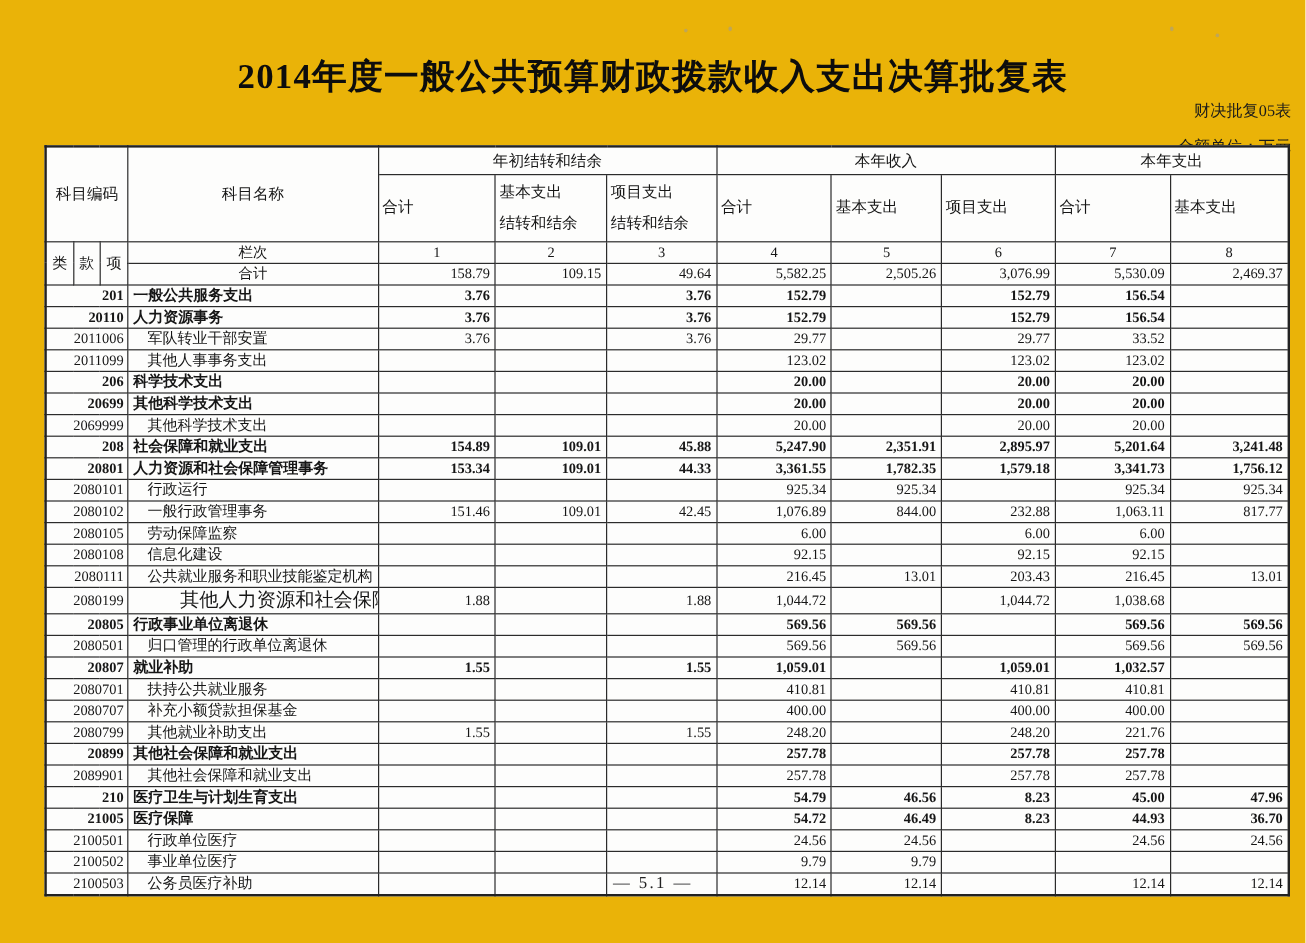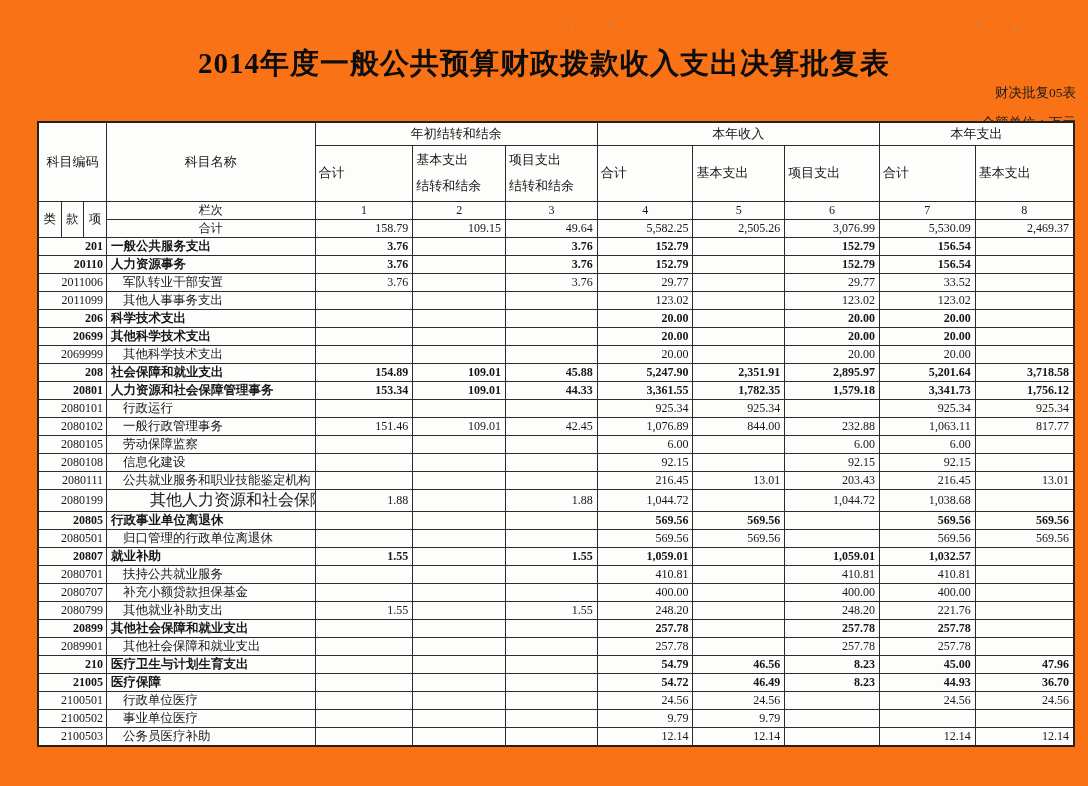--- a/index.html
+++ b/index.html
@@ -3,21 +3,21 @@
 <meta charset="utf-8">
 <style>
   * { box-sizing: border-box; margin: 0; padding: 0; }
   html, body { background: #ffffff; }
   body { font-family: "Liberation Serif", "DejaVu Serif", serif; }
 
   .page {
     position: relative;
     width: 1088px;
     height: 786px;
-    background: #f97316;
+    background: #eab308;
     overflow: hidden;
     color: #151515;
   }
 
   .doc-title {
     position: absolute;
     top: 44px;
     left: 0;
     width: 100%;
     text-align: center;
@@ -271,21 +271,21 @@
           <tr class="bold">
             <td colspan="3" class="code">208</td>
             <td class="name">社会保障和就业支出</td>
             <td class="num">154.89</td>
             <td class="num">109.01</td>
             <td class="num">45.88</td>
             <td class="num">5,247.90</td>
             <td class="num">2,351.91</td>
             <td class="num">2,895.97</td>
             <td class="num">5,201.64</td>
-            <td class="num">3,718.58</td>
+            <td class="num">3,241.48</td>
           </tr>
           <tr class="bold">
             <td colspan="3" class="code">20801</td>
             <td class="name">人力资源和社会保障管理事务</td>
             <td class="num">153.34</td>
             <td class="num">109.01</td>
             <td class="num">44.33</td>
             <td class="num">3,361.55</td>
             <td class="num">1,782.35</td>
             <td class="num">1,579.18</td>
@@ -517,14 +517,15 @@
             <td class="num">12.14</td>
             <td class="num">12.14</td>
             <td class="num"></td>
             <td class="num">12.14</td>
             <td class="num">12.14</td>
           </tr>
         </tbody>
     </table>
   </div>
 
+  <div class="page-footer">— 5.1 —</div>
 
 </div>
 
 </body></html>

